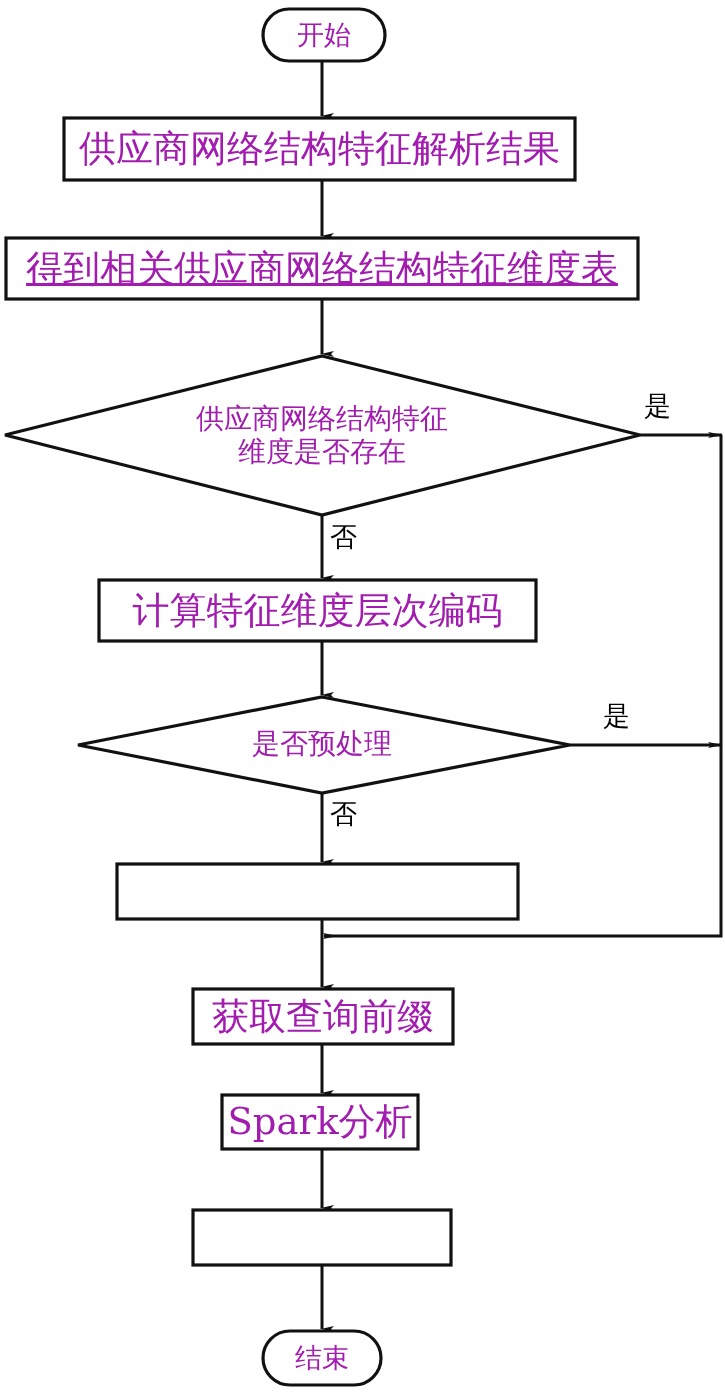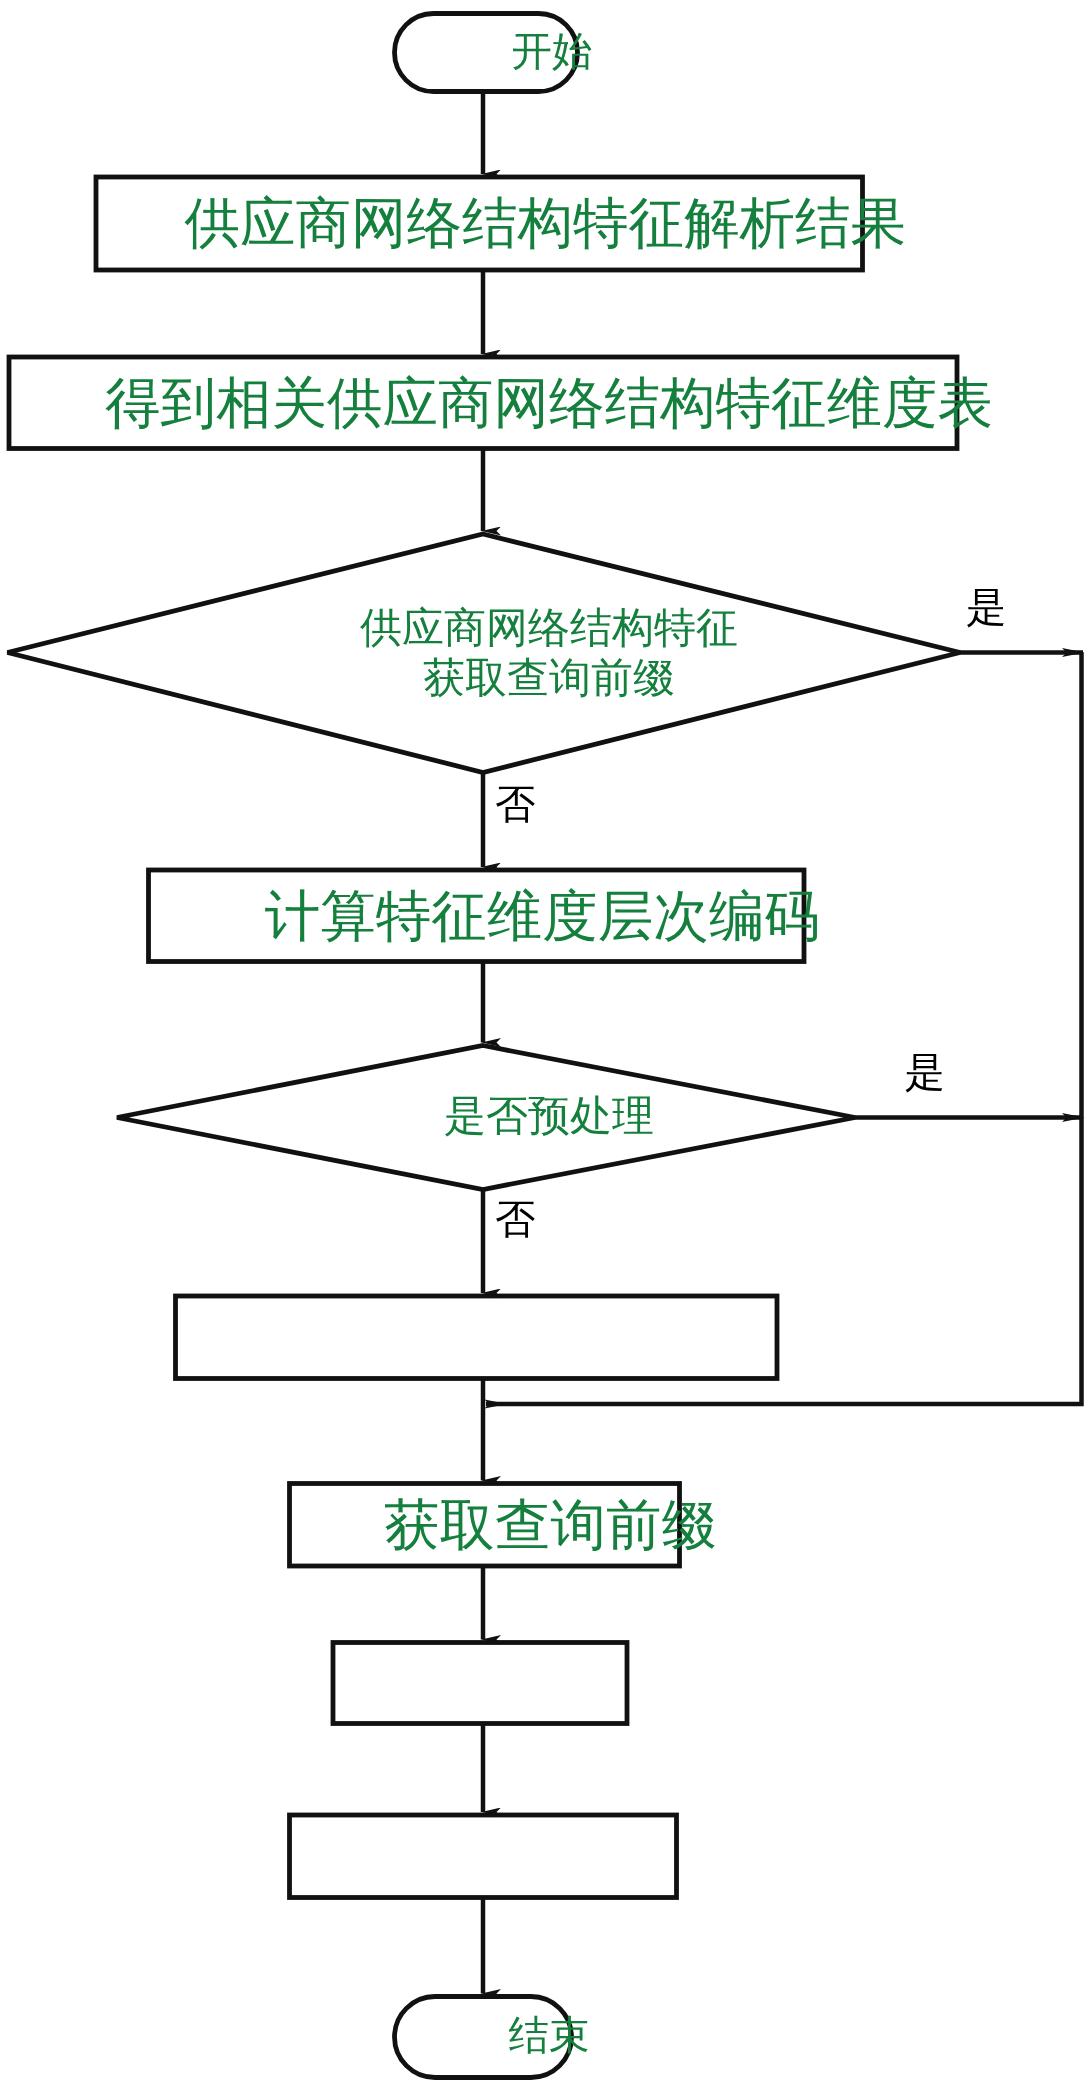--- a/index.html
+++ b/index.html
@@ -21,26 +21,25 @@
     top: 0;
     width: 725px;
     height: 1392px;
   }
   .node-label {
     position: absolute;
     display: flex;
     align-items: center;
     justify-content: center;
     text-align: center;
-    color: #15803d;
+    color: #a21caf;
     font-family: "DejaVu Sans", "Liberation Sans", sans-serif;
     line-height: 1.18;
     white-space: pre-line;
     pointer-events: none;
-    margin-left: 44px;
   }
   .terminal-label { font-size: 27px; }
   .process-label  { font-size: 37px; }
   .decision-label { font-size: 28px; }
   .edge-label {
     position: absolute;
     color: #000000;
     font-size: 27px;
     font-family: "DejaVu Sans", "Liberation Sans", sans-serif;
     line-height: 1;
@@ -94,32 +93,33 @@
       <line x1="640" y1="435" x2="722" y2="435" marker-end="url(#arrow-right)"></line>
       <line x1="570" y1="745" x2="722" y2="745" marker-end="url(#arrow-right)"></line>
       <path d="M 721 435 L 721 936 L 324 936" marker-end="url(#arrow-left)"></path>
     </g>
   </svg>
 
   <div class="node-label terminal-label" style="left:263px; top:9px; width:122px; height:52px;">开始</div>
 
   <div class="node-label process-label" style="left:64px; top:118px; width:511px; height:62px;">供应商网络结构特征解析结果</div>
 
-  <div class="node-label process-label" style="left:6px; top:238px; width:632px; height:61px;">得到相关供应商网络结构特征维度表</div>
+  <div class="node-label process-label" style="left:6px; top:238px; width:632px; height:61px;text-decoration:underline;">得到相关供应商网络结构特征维度表</div>
 
   <div class="node-label decision-label" style="left:102px; top:383px; width:440px; height:104px;">供应商网络结构特征
-获取查询前缀</div>
+维度是否存在</div>
 
   <div class="node-label process-label" style="left:99px; top:580px; width:437px; height:61px;">计算特征维度层次编码</div>
 
   <div class="node-label decision-label" style="left:172px; top:714px; width:300px; height:60px;">是否预处理</div>
 
 
   <div class="node-label process-label" style="left:193px; top:989px; width:260px; height:55px;text-align:center;">获取查询前缀</div>
 
+  <div class="node-label process-label serif-label" style="left:222px; top:1095px; width:196px; height:54px;">Spark分析</div>
 
 
   <div class="node-label terminal-label" style="left:263px; top:1331px; width:118px; height:54px;">结束</div>
 
   <div class="edge-label" style="left:644px; top:392px;">是</div>
 
   <div class="edge-label" style="left:330px; top:523px;">否</div>
 
   <div class="edge-label" style="left:603px; top:702px;">是</div>
 

